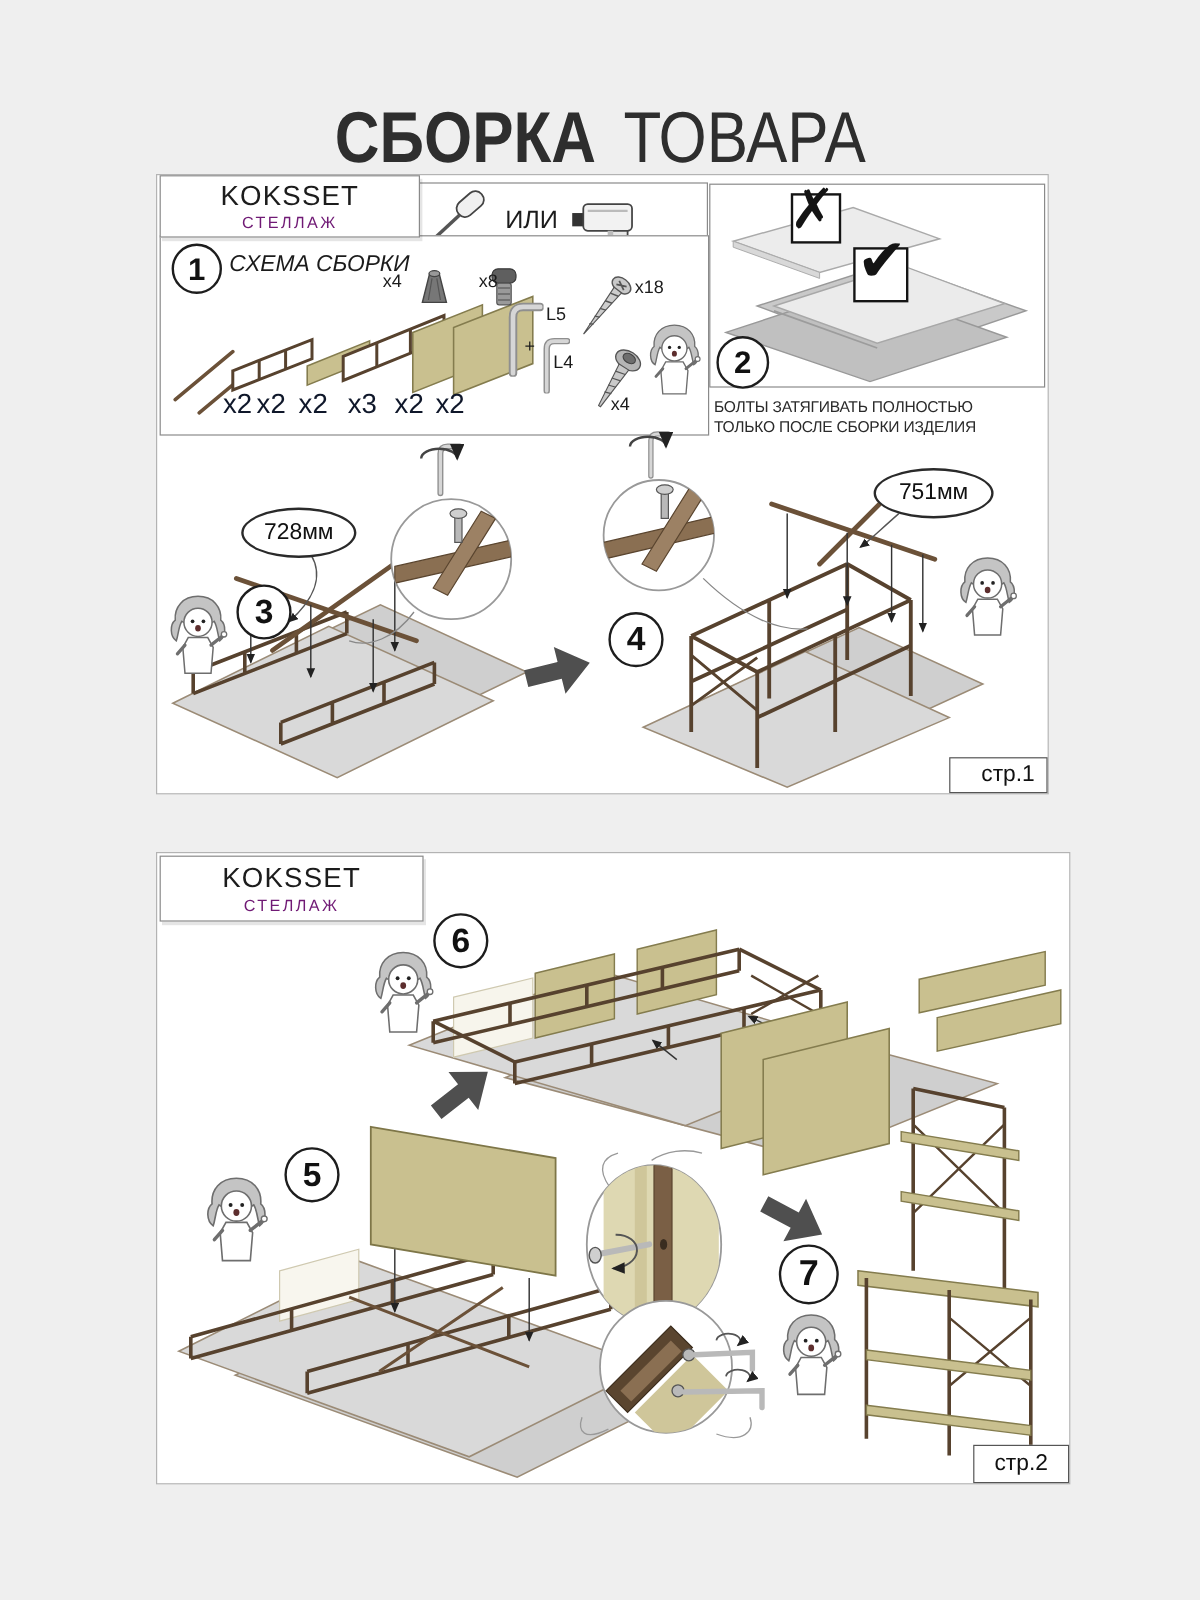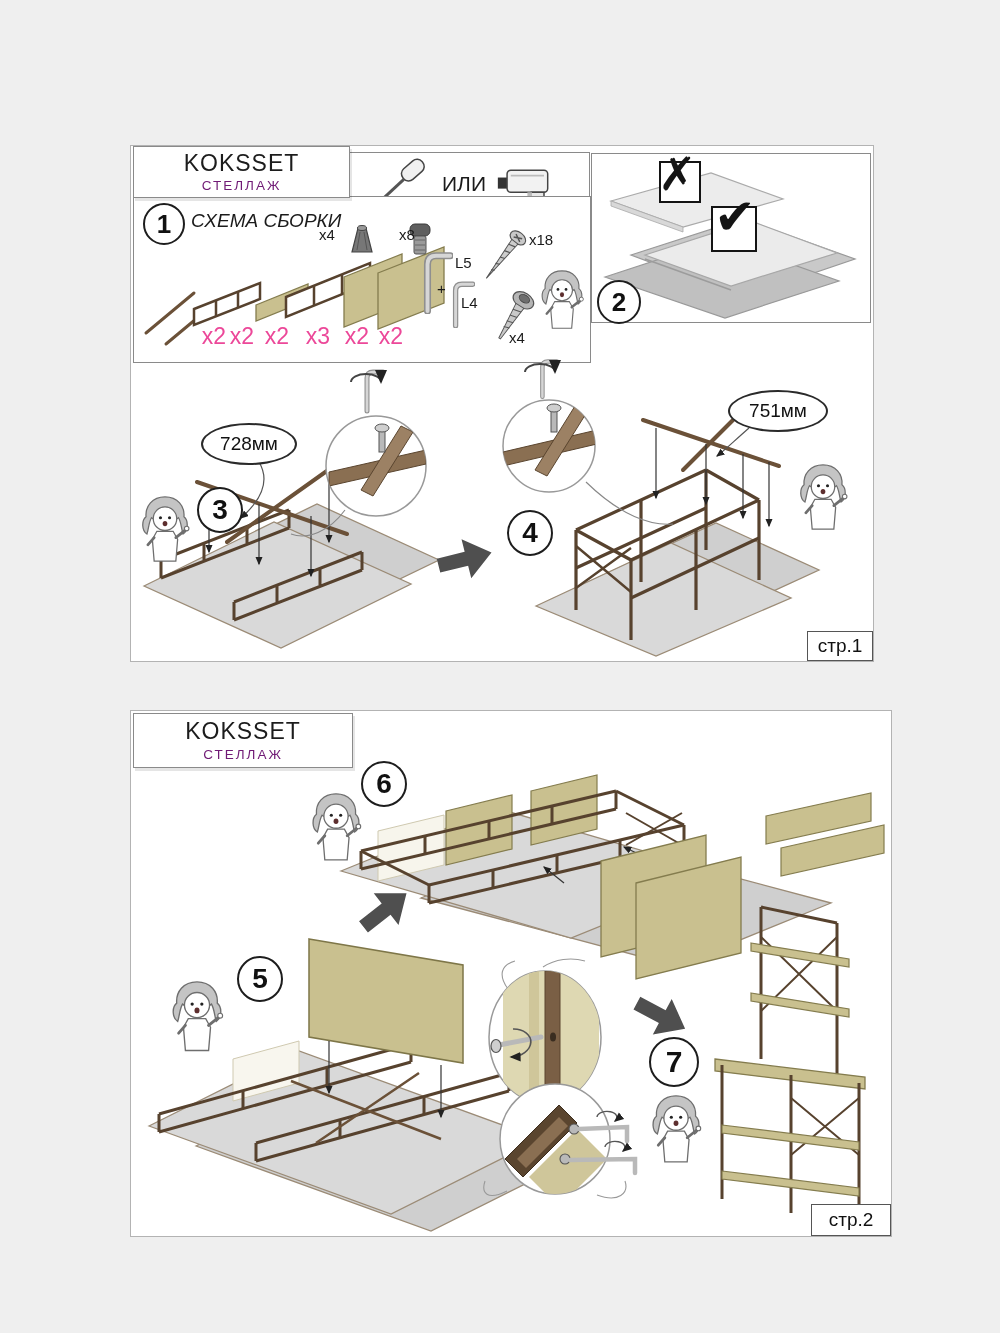--- a/index.html
+++ b/index.html
@@ -12,31 +12,31 @@
   .prod{font-weight:400;font-size:23px;letter-spacing:1px;color:#1c1c1c;line-height:1.1;}
   .ptype{font-size:13.5px;letter-spacing:2px;color:#701a75;margin-top:2px;}
   .title{position:absolute;left:0;top:40px;width:100%;text-align:center;color:#2e2e2e;font-size:60px;white-space:nowrap;}
   .title .inner{display:inline-block;transform:scaleX(0.86);}
   .tbold{font-weight:700;}
   .tlight{font-weight:400;margin-left:10px;}
   .stepc{position:absolute;border:2px solid #1d1d1d;border-radius:50%;background:#fff;display:flex;align-items:center;
          justify-content:center;font-weight:700;color:#111;z-index:7;}
   .callout{position:absolute;border:2px solid #2a2a2a;border-radius:50%;background:#fff;display:flex;align-items:center;
          justify-content:center;font-size:19px;color:#111;z-index:7;}
-  .qty{position:absolute;font-size:23px;color:#ec4899;transform:translateX(-50%);z-index:6;margin-left:16px;}
+  .qty{position:absolute;font-size:23px;color:#0f172a;transform:translateX(-50%);z-index:6;}
   .hwl{position:absolute;font-size:15px;color:#1b1b1b;z-index:6;}
   .schema{position:absolute;font-style:italic;font-size:19px;color:#1b1b1b;z-index:6;}
   .warn{position:absolute;font-size:13px;line-height:1.32;color:#2a2a2a;letter-spacing:-0.2px;z-index:6;}
   .pagenum{position:absolute;right:0;bottom:0;background:#fff;border:1.5px solid #555;display:flex;align-items:center;
          justify-content:center;font-size:19px;color:#111;z-index:8;}
   .chk{position:absolute;width:38px;height:38px;background:#fff;border:2.5px solid #141414;z-index:7;}
   .chk .mark{position:absolute;font-family:"DejaVu Sans",sans-serif;font-weight:700;color:#141414;}
   .ill{position:absolute;z-index:2;}
   .ortext{font-size:21px;color:#1b1b1b;margin:0 10px;}
-  .toolrow{display:flex;align-items:center;justify-content:center;width:100%;height:100%;}
+  .toolrow{display:flex;align-items:center;width:100%;height:100%;}
   .darr{position:absolute;z-index:5;}
 </style>
 </head>
 <body>
 
 <div id="canvas">
 
 <svg width="0" height="0" style="position:absolute">
 <defs>
   <marker id="mA" markerWidth="9" markerHeight="8" refX="6" refY="3" orient="auto">
@@ -81,20 +81,24 @@
   </g>
   <g id="sockbolt">
     <ellipse cx="15" cy="10" rx="12" ry="8" fill="#b5b5b5" stroke="#555" stroke-width="1.2"></ellipse>
     <ellipse cx="15" cy="8" rx="6" ry="4" fill="#6e6e6e" stroke="#444"></ellipse>
     <polygon points="10,17 20,17 16,58 14,58" fill="#c9c9c9" stroke="#555" stroke-width="1"></polygon>
     <path d="M10.5,24 L19.5,22 M11,31 L19,29 M11.5,38 L18.5,36 M12,45 L18,43" stroke="#555" stroke-width="1.1"></path>
   </g>
 </defs>
 </svg>
 
+<h1 class="title"><span class="inner">
+  <span class="tbold">СБОРКА</span>
+  <span class="tlight">ТОВАРА</span>
+</span></h1>
 
 <div class="page" style="left:130px;top:145px;width:742px;height:515px;">
 
   <div class="hdrbox" style="left:2px;top:0;width:215px;height:50px;">
     <div class="prod">KOKSSET</div>
     <div class="ptype">СТЕЛЛАЖ</div>
   </div>
 
   <div class="box" style="left:217px;top:6px;width:240px;height:62px;">
     <div class="toolrow">
@@ -183,20 +187,24 @@
   </svg>
   <div class="chk" style="left:528px;top:15px;">
     <span class="mark" style="font-size:46px;top:-16px;left:-3px;">✗</span>
   </div>
   <div class="chk" style="left:580px;top:60px;width:42px;height:42px;">
     <span class="mark" style="font-size:50px;top:-20px;left:1px;">✔</span>
   </div>
   <div class="stepc" style="left:466px;top:134px;width:40px;height:40px;font-size:26px;">
         <span>2</span>
       </div>
+  <div class="warn" style="left:464px;top:184px;width:274px;">
+    <div>БОЛТЫ ЗАТЯГИВАТЬ ПОЛНОСТЬЮ</div>
+    <div>ТОЛЬКО ПОСЛЕ СБОРКИ ИЗДЕЛИЯ</div>
+  </div>
 
   <svg class="ill" style="left:8px;top:218px;" width="310" height="292" viewBox="0 0 310 292">
     <clipPath id="clipS3">
           <circle cx="237" cy="102" r="50"></circle>
         </clipPath>
     <polygon points="58,198 178,140 300,196 180,254" fill="#cfcfcf" stroke="#9b8b76" stroke-width="1.3"></polygon>
     <polygon points="5,222 135,158 272,220 142,284" fill="#d9d9d9" stroke="#9b8b76" stroke-width="1.3"></polygon>
     <g stroke="#57422e" stroke-width="3" fill="none">
       <path d="M22,196 L150,146 M22,214 L150,164 M22,196 L22,214 M65,179 L65,197 M108,162 L108,180 M150,146 L150,164"></path>
       <path d="M95,238 L223,188 M95,256 L223,206 M95,238 L95,256 M138,221 L138,239 M181,204 L181,222 M223,188 L223,206"></path>
@@ -275,21 +283,21 @@
   <div class="callout" style="left:597px;top:244px;width:96px;height:38px;">
         <span>751мм</span>
       </div>
   <div class="stepc" style="left:376px;top:364px;width:42px;height:42px;font-size:28px;">
         <span>4</span>
       </div>
   <svg class="abs" style="left:664px;top:316px;z-index:6;" width="56" height="80" viewBox="0 0 62 88">
         <use href="#girl"></use>
       </svg>
 
-  <div class="pagenum" style="width:64px;height:28px;">
+  <div class="pagenum" style="width:64px;height:28px;padding-left:16px;">
         <span>стр.1</span>
       </div>
 </div>
 
 <div class="page" style="left:130px;top:710px;width:760px;height:525px;">
 
   <div class="hdrbox" style="left:2px;top:2px;width:218px;height:53px;">
     <div class="prod">KOKSSET</div>
     <div class="ptype">СТЕЛЛАЖ</div>
   </div>

